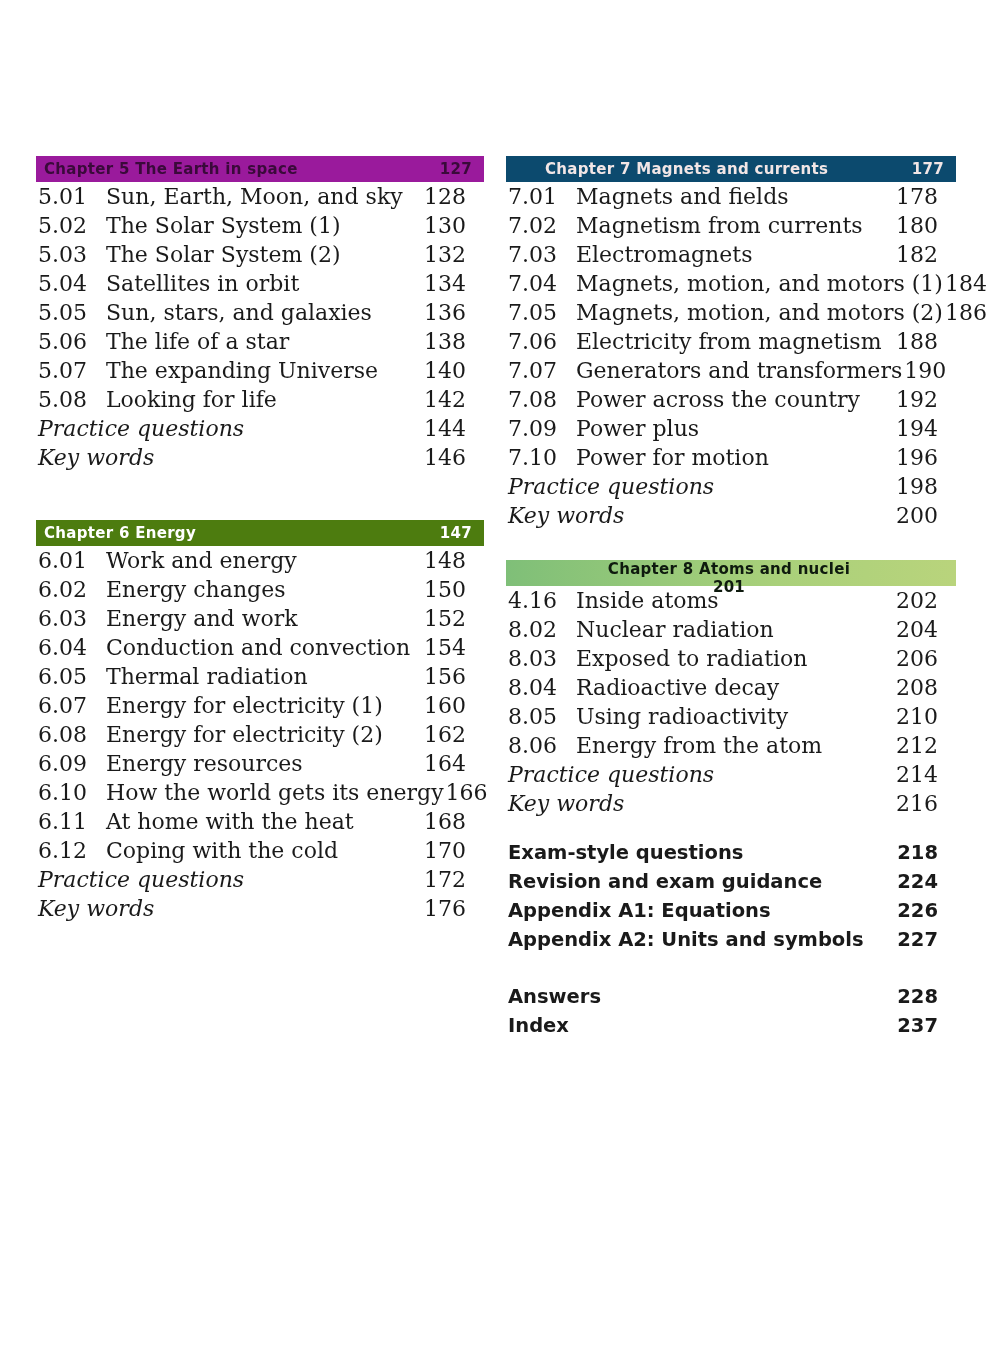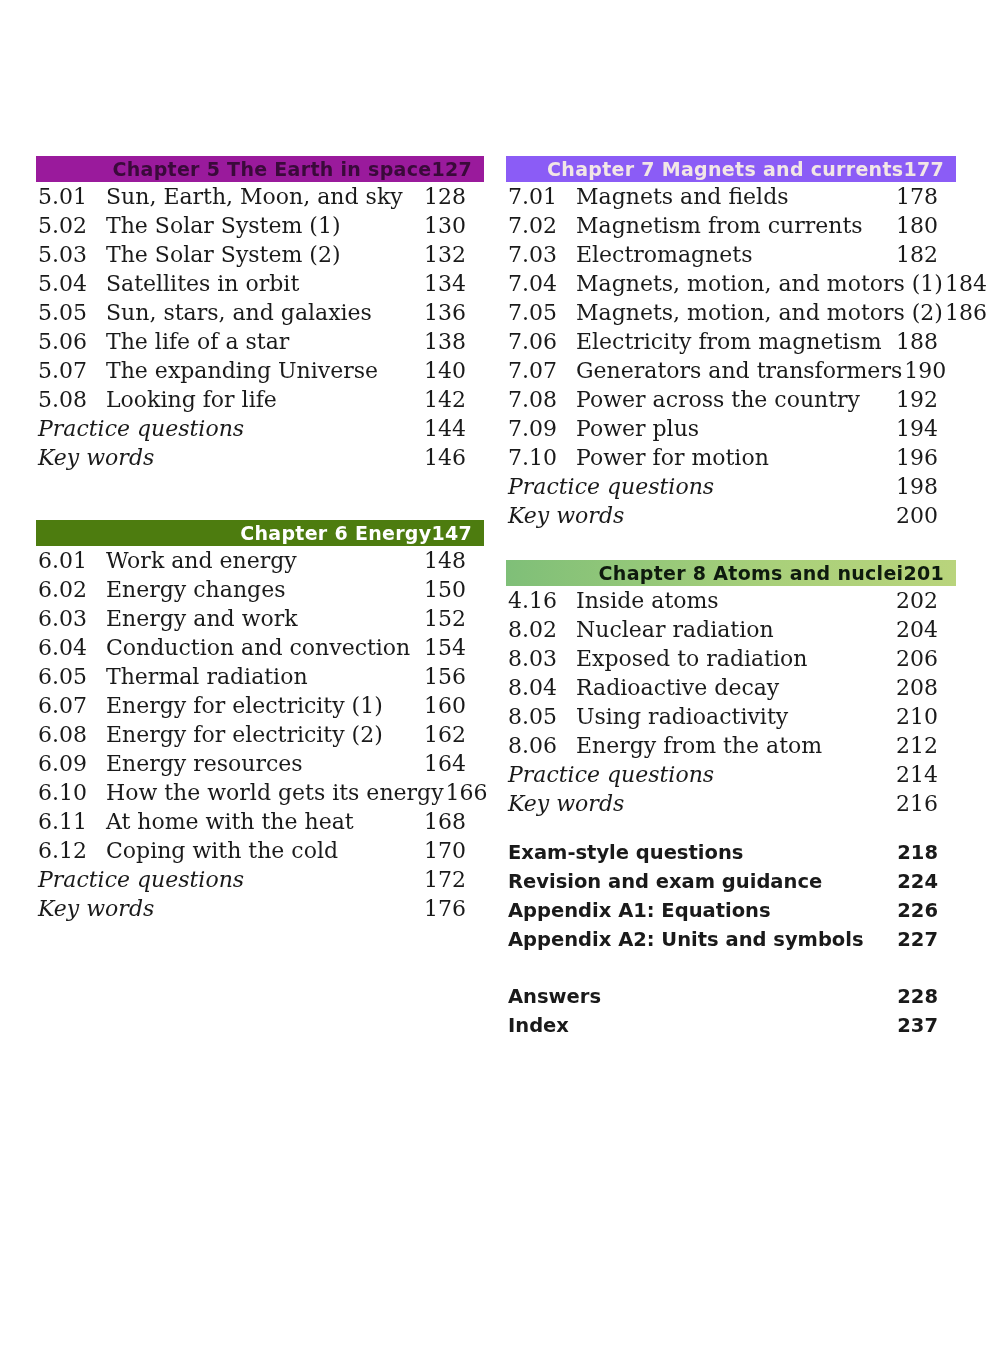--- a/index.html
+++ b/index.html
@@ -7,38 +7,38 @@
     width: 1000px; height: 1358px; background: #ffffff;
     position: relative; overflow: hidden;
     font-family: "DejaVu Serif", "Liberation Serif", serif;
     color: #1a1a1a;
   }
   .col { position: absolute; }
   .col-left { left: 36px; top: 156px; width: 448px; }
   .col-right { left: 506px; top: 156px; width: 450px; }
   .chapter { margin-bottom: 0; }
   .ch-head {
-    display: flex; justify-content: flex-end; align-items: center;
+    display: flex; justify-content: space-between; align-items: center;
     height: 26px; padding: 0 12px 0 8px;
     font-family: "DejaVu Sans", "Liberation Sans", sans-serif;
-    font-weight: bold; font-size: 19px; letter-spacing: 0.3px;
+    font-weight: bold; font-size: 15px; letter-spacing: 0.3px;
     box-sizing: border-box;
   }
   .row {
     display: flex; align-items: baseline; height: 29px; line-height: 29px;
     font-size: 22px; padding-left: 2px;
   }
   .row .num { width: 68px; flex: none; }
   .row .title { flex: 1; white-space: nowrap; }
   .row .page { width: 44px; text-align: right; flex: none; padding-right: 18px; }
   .row.italic .title { font-style: italic; }
   .ch5 .ch-head { background: #9a1a9c; color: #3a0a3a; }
   .ch6 .ch-head { background: #4d7c0f; color: #ffffff; }
-  .ch7 .ch-head { background: #8b5cf6; color: #f2e6e6; padding-left: 39px; }
-  .ch8 .ch-head { background: linear-gradient(90deg,#7fbf78,#a9d07a 60%,#b9d47c); color: #0e1a0e; }
+  .ch7 .ch-head { background: #0c4a6e; color: #f2e6e6; padding-left: 39px; }
+  .ch8 .ch-head { background: linear-gradient(90deg,#7fbf78,#a9d07a 60%,#b9d47c); color: #0e1a0e; flex-direction: column; }
   .backmatter { margin-top: 20px; }
   .bm-row {
     display: flex; justify-content: space-between; height: 29px; line-height: 29px;
     font-family: "DejaVu Sans", "Liberation Sans", sans-serif;
     font-weight: bold; font-size: 19.5px; padding-left: 2px; padding-right: 18px; align-items: center;
   }
   .bm-gap { height: 28px; }
 </style>
 </head>
 <body>

